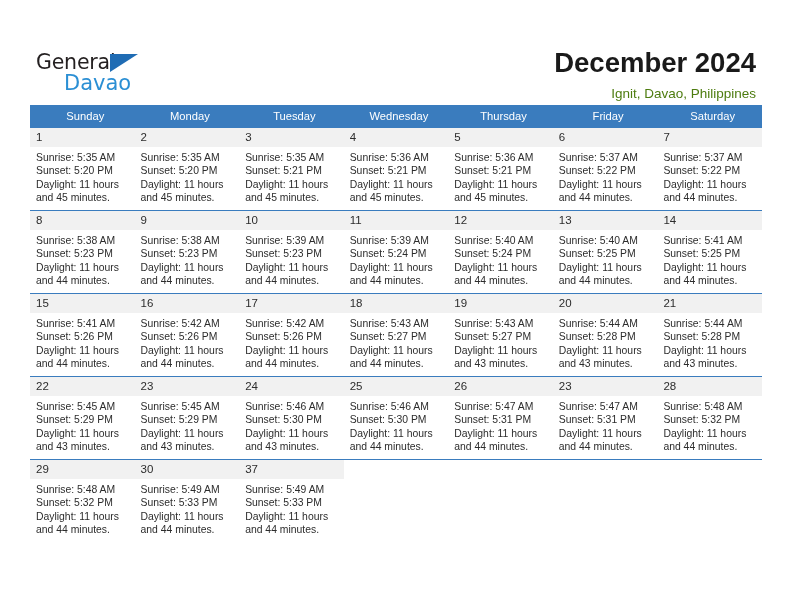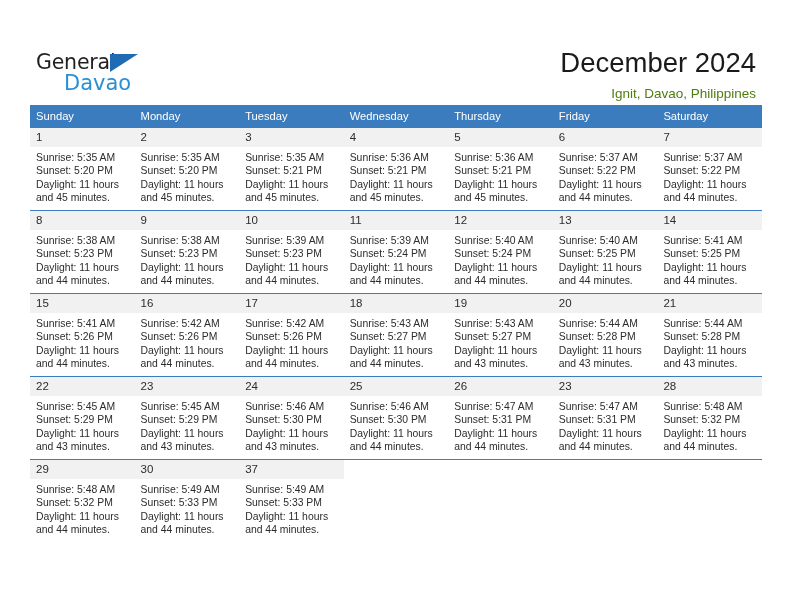--- a/index.html
+++ b/index.html
@@ -68,21 +68,21 @@
   .title-block {
     position: absolute;
     right: 36px;
     top: 28px;
     text-align: right;
   }
   .cal-title {
     font-size: 27.5px;
     line-height: 34px;
     color: #1a1a1a;
-    font-weight: normal;
+    font-weight: bold;
     margin: 0;
     white-space: nowrap;
   }
   .cal-subtitle {
     font-size: 13.5px;
     line-height: 20px;
     color: #4d7c0f;
     margin: 4px 0 0 0;
     white-space: nowrap;
   }
@@ -94,21 +94,21 @@
     top: 105px;
     width: 732px;
     border-collapse: collapse;
     table-layout: fixed;
   }
   .calendar th {
     background: #3a7cbe;
     color: #ffffff;
     font-size: 11.2px;
     font-weight: normal;
-    text-align: left;
+    text-align: center;
     padding: 5px 0 5px 6px;
     height: 11px;
     border: none;
   }
   .calendar td {
     vertical-align: top;
     padding: 0;
     border: none;
     border-top: 1.6px solid #3a7cbe;
     height: 82px;

